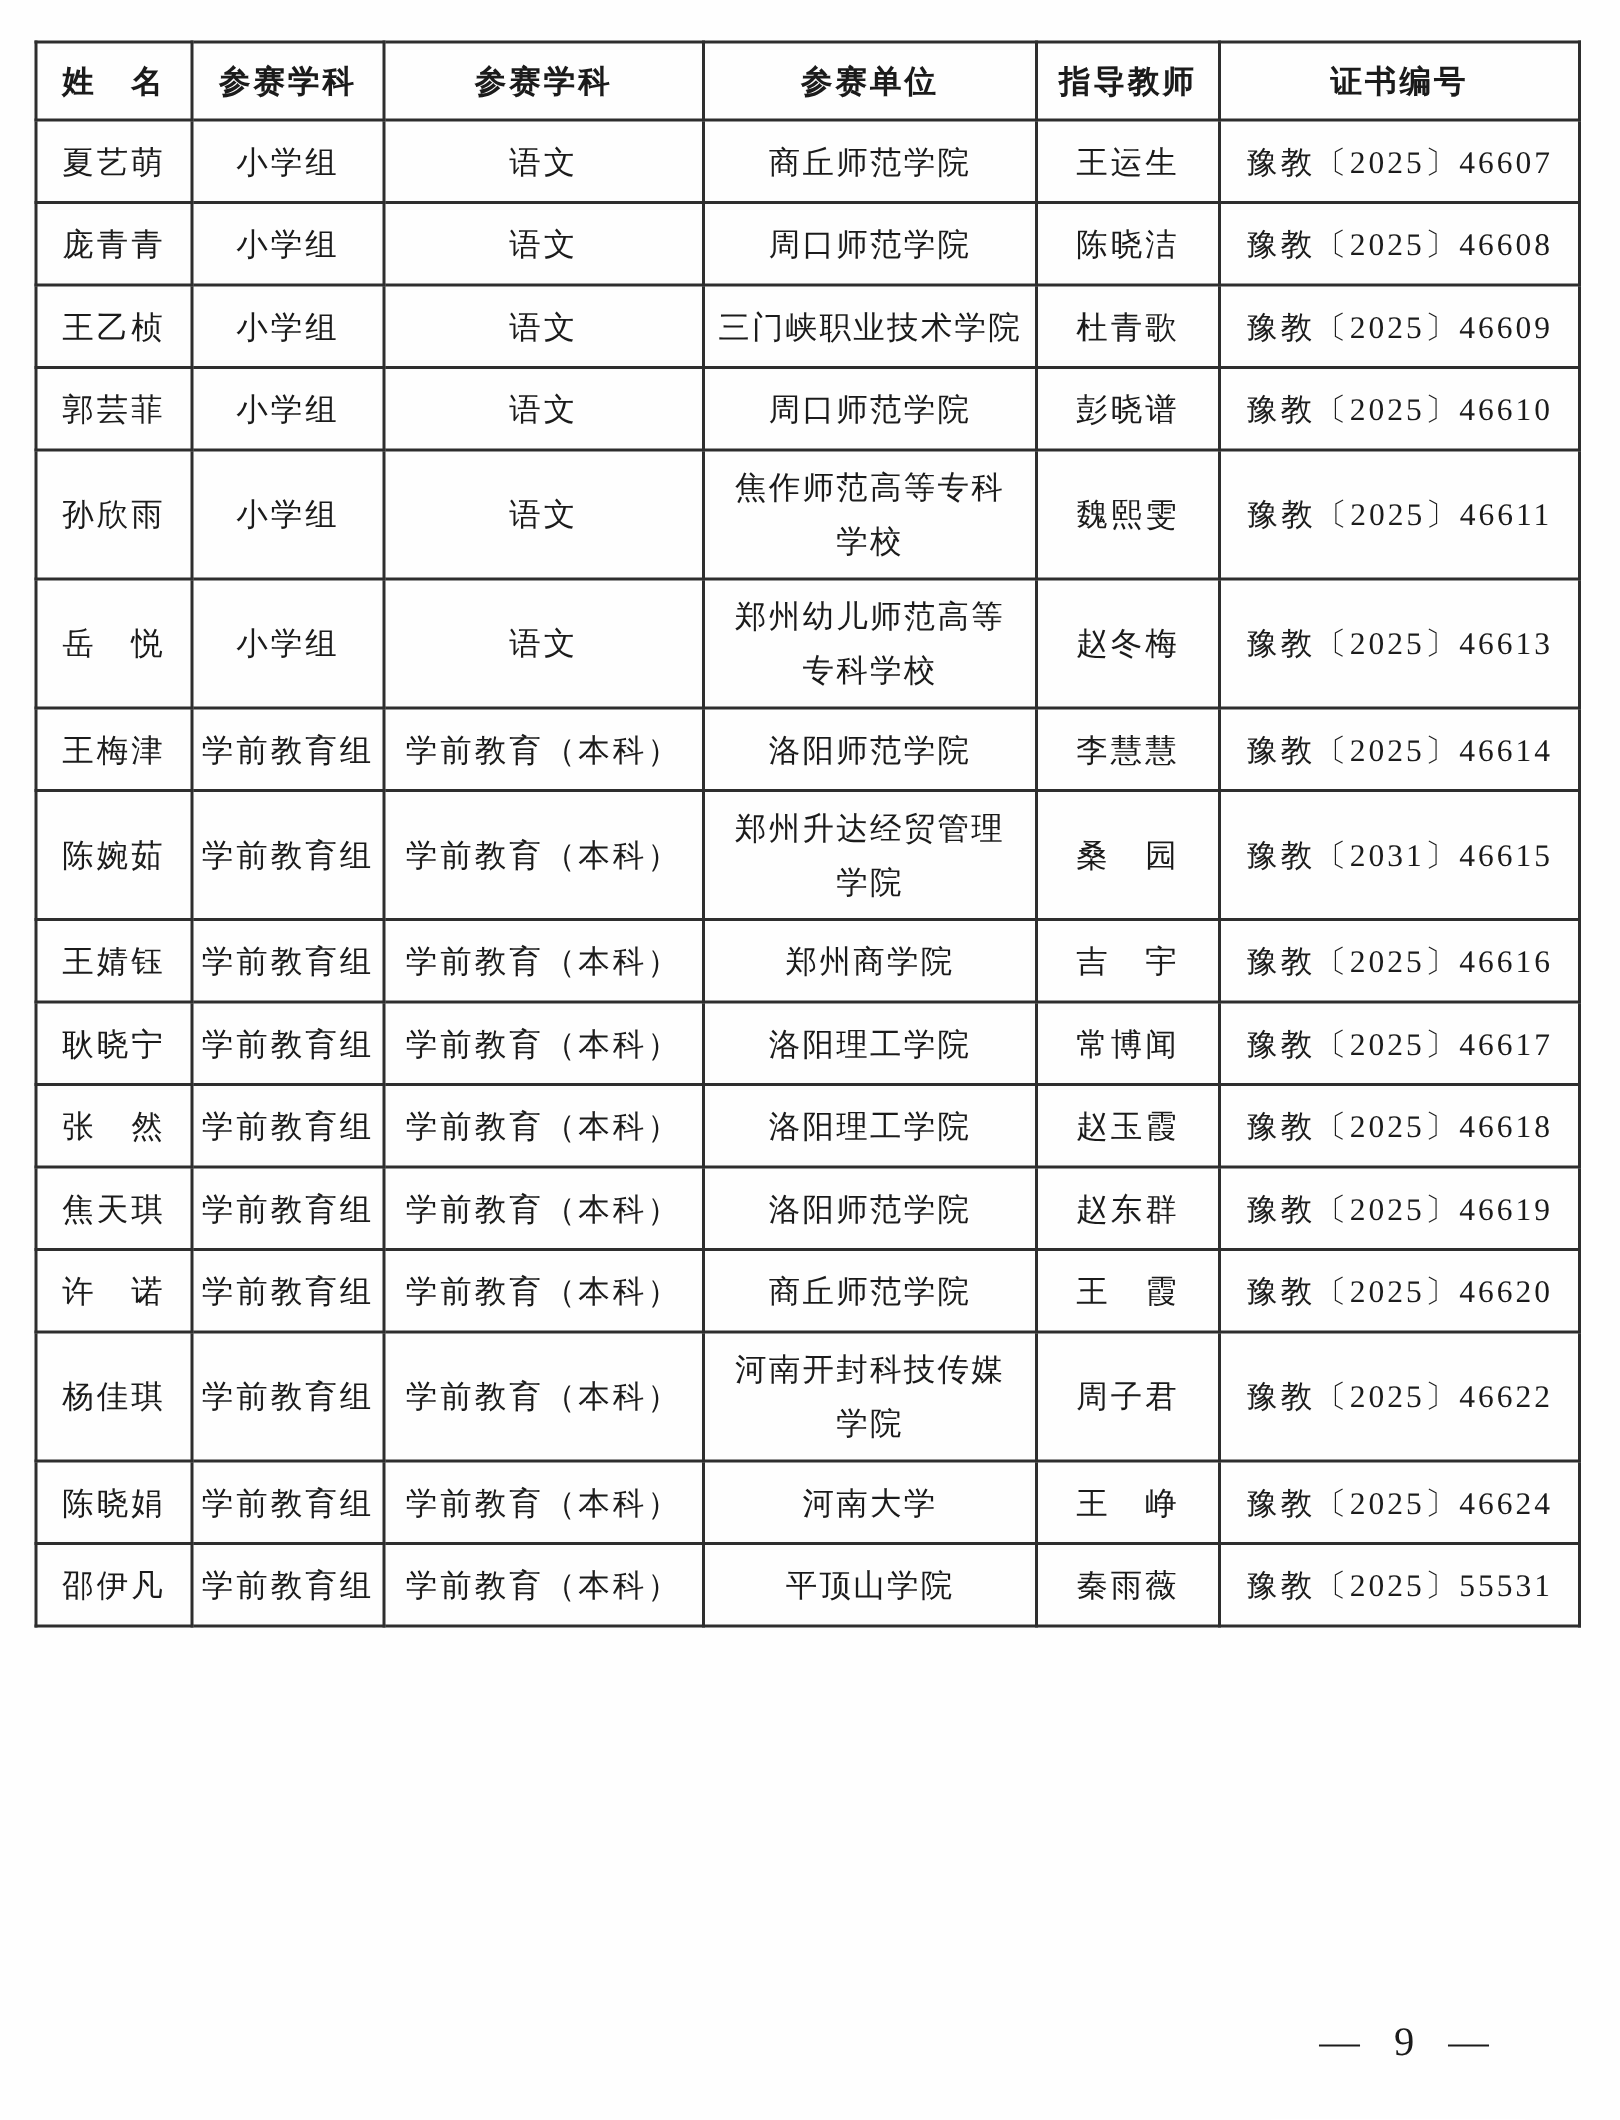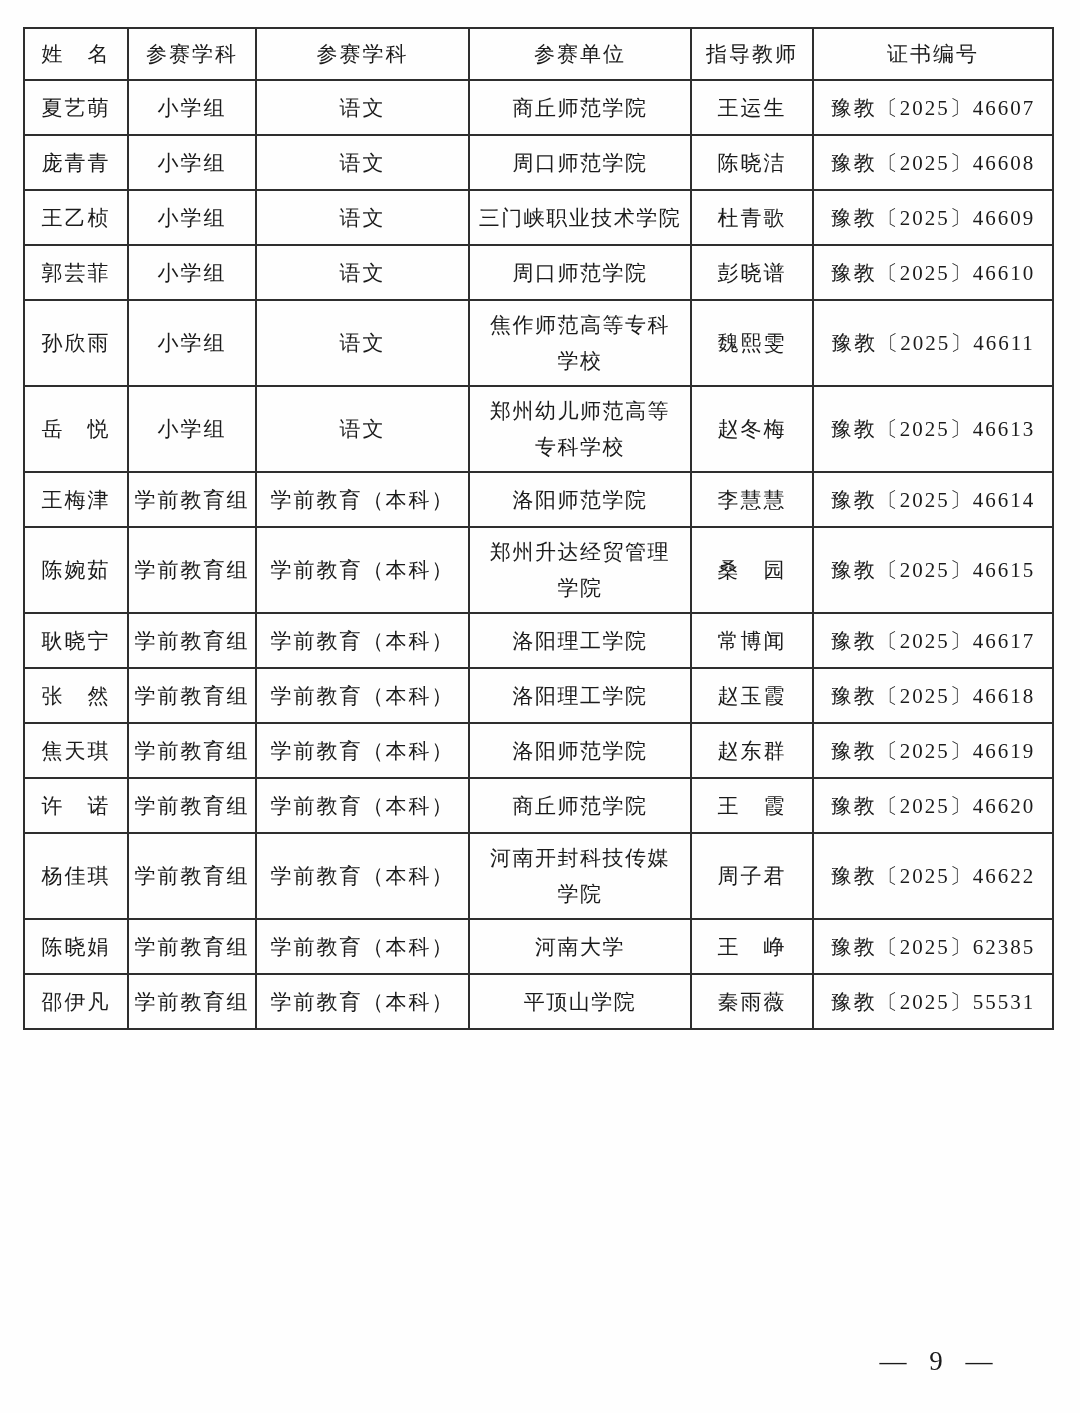--- a/index.html
+++ b/index.html
@@ -33,21 +33,21 @@
     text-align: center;
     vertical-align: middle;
     font-size: 21px;
     letter-spacing: 2px;
     line-height: 36px;
     padding: 6px 3px;
     overflow: hidden;
   }
   th {
     height: 38px;
-    font-weight: normal;
+    font-weight: bold;
     letter-spacing: 2px;
     margin-left: 32px;
   }
   td {
     height: 41px; 
     font-weight: normal;
   }
   
   td:nth-child(4) {
     white-space: pre-line;
@@ -150,21 +150,29 @@
     <td>李慧慧</td>
     <td>豫教〔2025〕46614</td>
   </tr>
         <tr>
     <td>陈婉茹</td>
     <td>学前教育组</td>
     <td>学前教育（本科）</td>
     <td>郑州升达经贸管理
 学院</td>
     <td>桑　园</td>
-    <td>豫教〔2025〕46615</td>
+    <td>豫教〔2031〕46615</td>
+  </tr>
+        <tr>
+    <td>王婧钰</td>
+    <td>学前教育组</td>
+    <td>学前教育（本科）</td>
+    <td>郑州商学院</td>
+    <td>吉　宇</td>
+    <td>豫教〔2025〕46616</td>
   </tr>
         <tr>
     <td>耿晓宁</td>
     <td>学前教育组</td>
     <td>学前教育（本科）</td>
     <td>洛阳理工学院</td>
     <td>常博闻</td>
     <td>豫教〔2025〕46617</td>
   </tr>
         <tr>
@@ -199,21 +207,21 @@
 学院</td>
     <td>周子君</td>
     <td>豫教〔2025〕46622</td>
   </tr>
         <tr>
     <td>陈晓娟</td>
     <td>学前教育组</td>
     <td>学前教育（本科）</td>
     <td>河南大学</td>
     <td>王　峥</td>
-    <td>豫教〔2025〕62385</td>
+    <td>豫教〔2025〕46624</td>
   </tr>
         <tr>
     <td>邵伊凡</td>
     <td>学前教育组</td>
     <td>学前教育（本科）</td>
     <td>平顶山学院</td>
     <td>秦雨薇</td>
     <td>豫教〔2025〕55531</td>
   </tr>
       </tbody>

